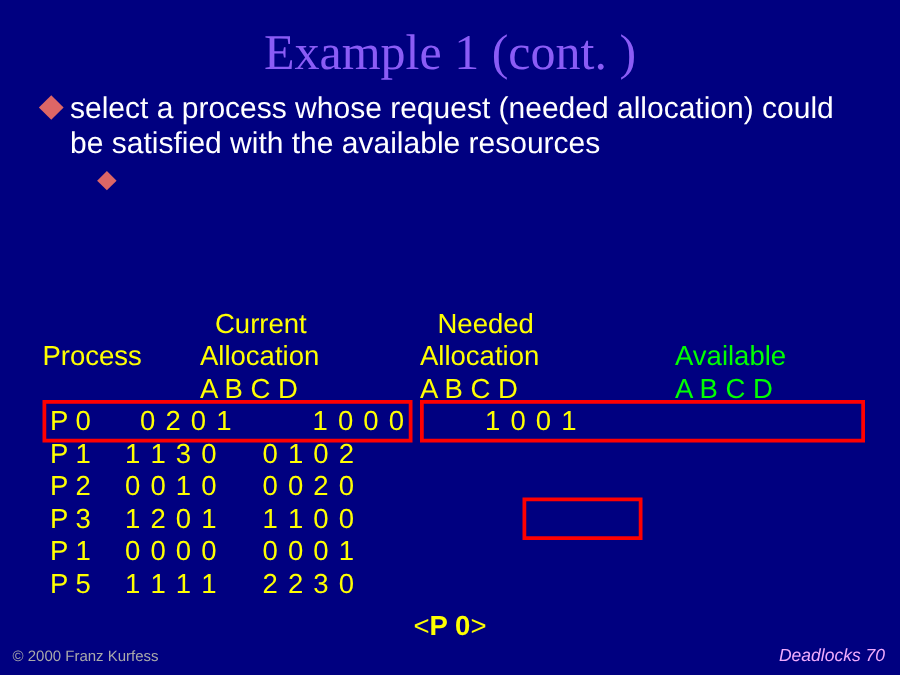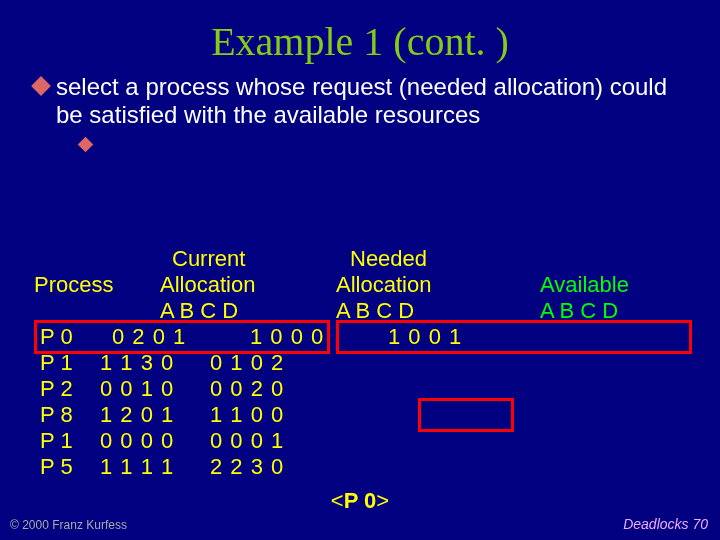--- a/index.html
+++ b/index.html
@@ -14,21 +14,21 @@
   }
   .slide {
     position: relative;
     width: 720px;
     height: 540px;
   }
   .title {
     text-align: center;
     font-size: 40px;
     font-weight: normal;
-    color: #84cc16;
+    color: #8b5cf6;
     padding-top: 18px;
     padding-bottom: 8px;
   }
   .body {
     font-family: Arial, Helvetica, sans-serif;
     font-size: 24px;
     color: #ffffff;
   }
   .bullet-main {
     position: relative;
@@ -148,21 +148,21 @@
     <div class="nums" style="left:388px; top:78px;">1 0 0 1</div>
 
     <div class="rowlabel" style="top:104px;">P 1</div>
     <div class="nums" style="left:100px; top:104px;">1 1 3 0</div>
     <div class="nums" style="left:210px; top:104px;">0 1 0 2</div>
 
     <div class="rowlabel" style="top:130px;">P 2</div>
     <div class="nums" style="left:100px; top:130px;text-align:center;">0 0 1 0</div>
     <div class="nums" style="left:210px; top:130px;">0 0 2 0</div>
 
-    <div class="rowlabel" style="top:156px;">P 8</div>
+    <div class="rowlabel" style="top:156px;">P 3</div>
     <div class="nums" style="left:100px; top:156px;">1 2 0 1</div>
     <div class="nums" style="left:210px; top:156px;">1 1 0 0</div>
 
     <div class="rowlabel" style="top:182px;">P 1</div>
     <div class="nums" style="left:100px; top:182px;">0 0 0 0</div>
     <div class="nums" style="left:210px; top:182px;">0 0 0 1</div>
 
     <div class="rowlabel" style="top:208px;">P 5</div>
     <div class="nums" style="left:100px; top:208px;">1 1 1 1</div>
     <div class="nums" style="left:210px; top:208px;">2 2 3 0</div>

